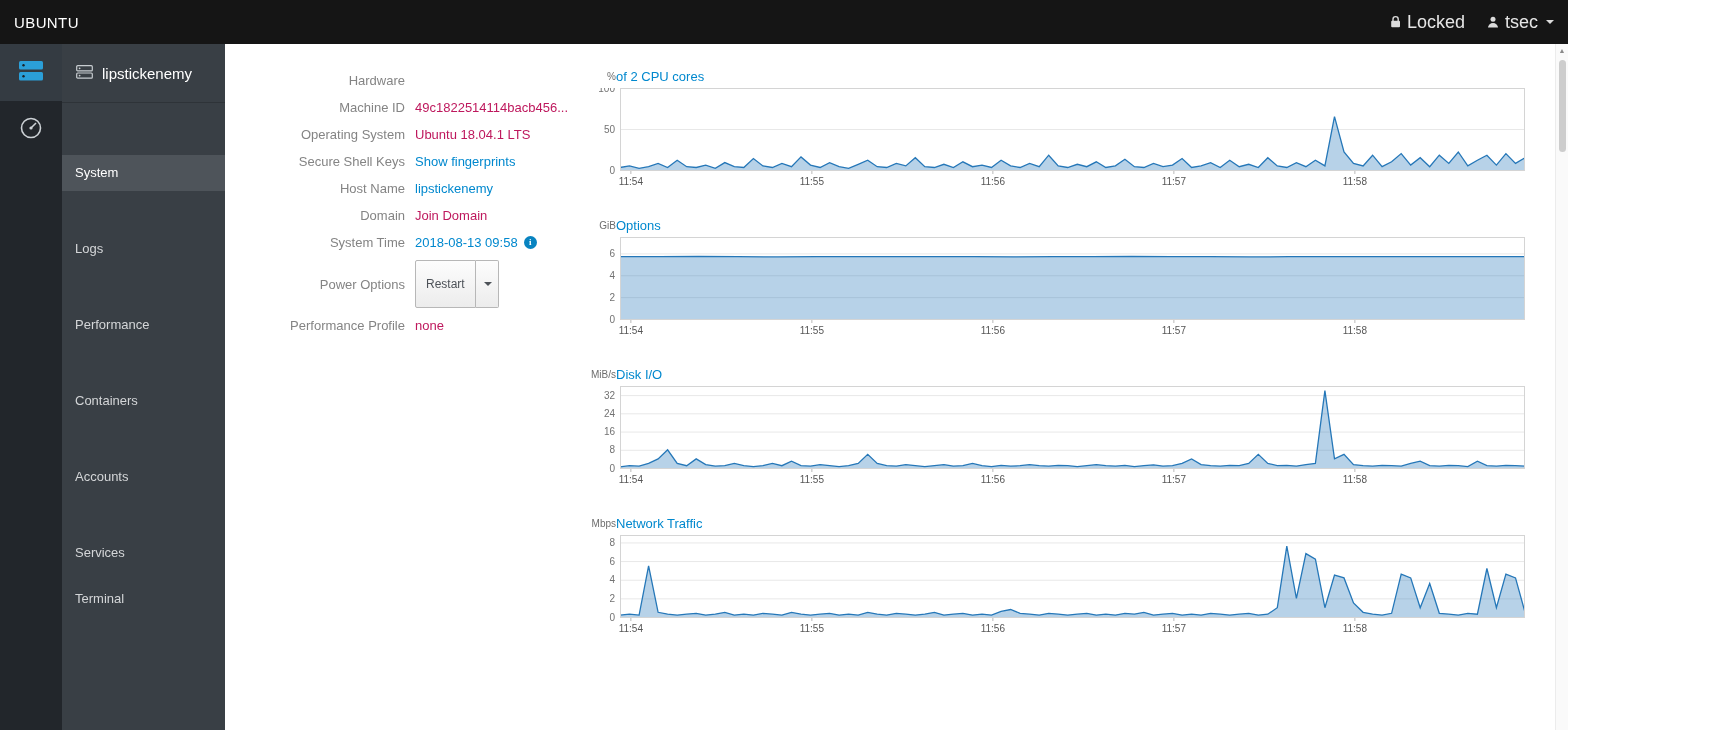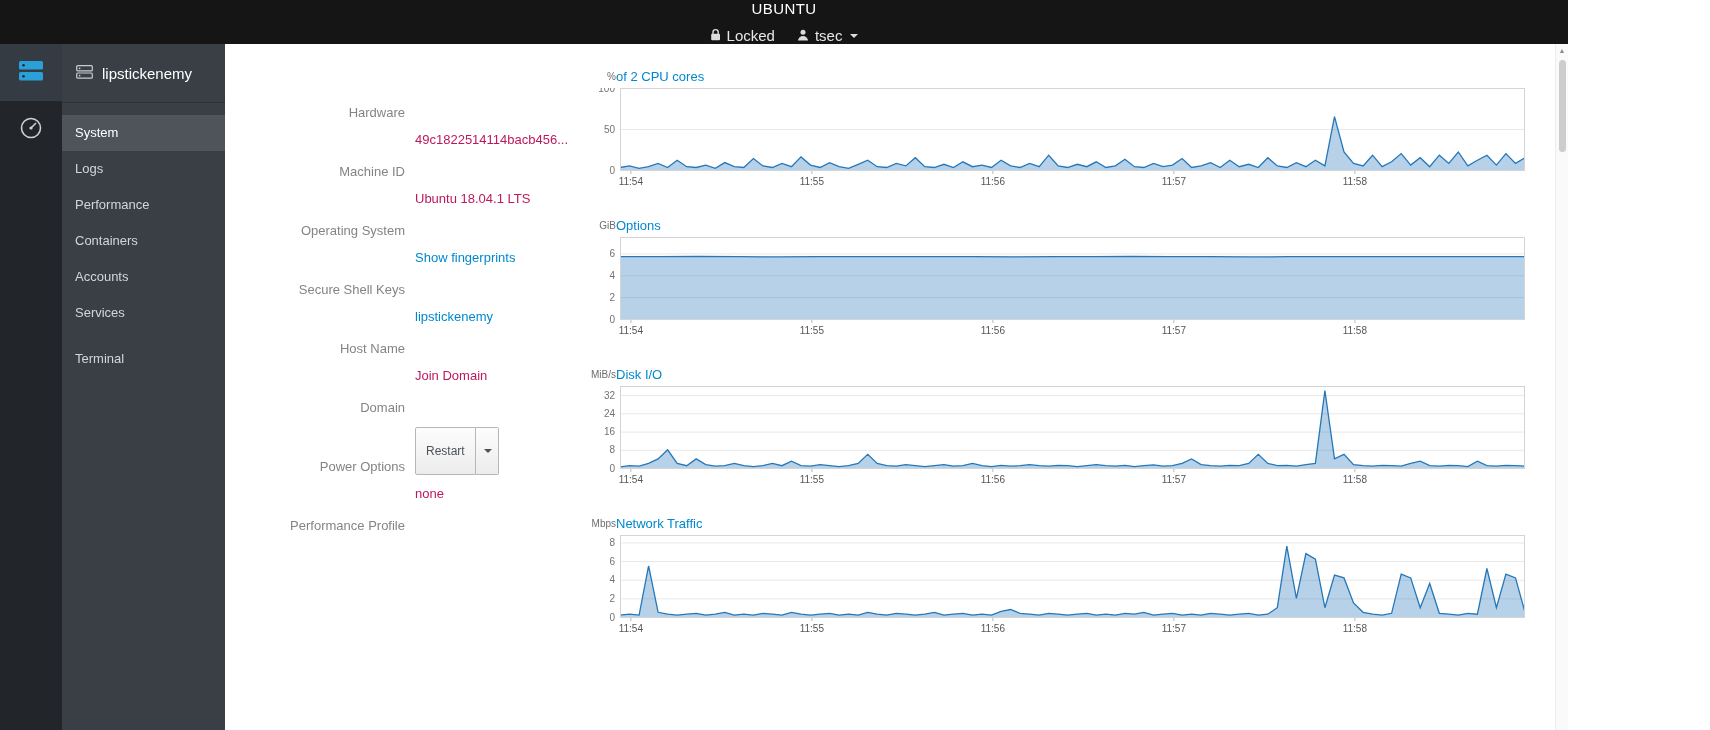--- a/index.html
+++ b/index.html
@@ -1,45 +1,45 @@
 <!DOCTYPE html>
 <html><head>
 <meta charset="utf-8">
 <style>
   html,body{margin:0;padding:0;background:#fff;}
   body{width:1710px;height:730px;overflow:hidden;font-family:"Liberation Sans",sans-serif;-webkit-font-smoothing:antialiased;}
   .app{position:relative;width:1568px;height:730px;background:#fff;}
 
   
-  .topbar{position:absolute;top:0;left:0;width:1568px;height:44px;background:#151515;display:flex;align-items:center;justify-content:space-between;padding:0 14px;box-sizing:border-box;flex-direction:column;}
+  .topbar{position:absolute;top:0;left:0;width:1568px;height:44px;background:#151515;display:flex;align-items:center;justify-content:space-between;padding:0 14px;box-sizing:border-box;}
   .brand{color:#fff;font-size:15px;letter-spacing:.4px;}
-  .tb-right{display:flex;align-items:center;color:#e6e6e6;font-size:15px;}
+  .tb-right{display:flex;align-items:center;color:#e6e6e6;font-size:18px;}
   .tb-group{display:flex;align-items:center;gap:6px;cursor:pointer;}
   .tb-group + .tb-group{margin-left:22px;}
   .caret{display:inline-block;width:0;height:0;border-left:4px solid transparent;border-right:4px solid transparent;border-top:4px solid #dcdcdc;margin-left:2px;}
 
   
   .sidebar{position:absolute;top:44px;left:0;bottom:0;width:225px;display:flex;}
   .icon-strip{width:62px;background:#22262b;}
   .icon-tile{height:57px;display:flex;align-items:center;justify-content:center;cursor:pointer;}
   .icon-tile.active{background:#343b42;}
   .nav-col{flex:1;background:#393f45;display:flex;flex-direction:column;}
   .host-head{height:58px;display:flex;align-items:center;gap:9px;padding-left:14px;color:#fff;font-size:15px;border-bottom:1px solid #2e3338;cursor:pointer;}
   .nav-list{padding-top:12px;}
-  .nav-item{height:36px;line-height:36px;padding-left:13px;font-size:13px;color:#d4d6d8;cursor:pointer;}
+  .nav-item{height:36px;line-height:36px;padding-left:13px;font-size:13px;color:#d4d6d8;cursor:pointer;margin-top:40px;}
   .nav-item.active{background:#4e545a;color:#fff;}
   .nav-item.terminal{margin-top:10px;}
 
   
   .main{position:absolute;top:44px;left:225px;width:1331px;bottom:0;background:#fff;}
 
   
   .details{position:absolute;left:0;top:27px;width:360px;font-size:13px;}
   .drow{display:flex;margin-bottom:8px;line-height:19px;}
-  .dlabel{width:180px;text-align:right;color:#848484;padding-right:10px;flex:none;margin-top:32px;}
+  .dlabel{width:180px;text-align:right;color:#848484;padding-right:10px;flex:none;}
   .dvalue{color:#be185d;max-width:150px;}
   .dlink{color:#0088ce;text-decoration:none;cursor:pointer;display:inline-block;max-width:150px;}
   .inforow{display:flex;align-items:center;gap:6px;}
   .info-icon{display:inline-block;width:13px;height:13px;border-radius:50%;background:#0883c0;color:#fff;font-size:9px;font-weight:bold;text-align:center;line-height:13px;font-family:"Liberation Serif",serif;cursor:pointer;}
   .btn-group{display:inline-flex;}
   .btn{background:linear-gradient(#fdfdfd,#ececec);border:1px solid #b7b7b7;color:#4d5258;font-size:12px;padding:16px 10px;border-radius:2px 0 0 2px;cursor:pointer;font-family:"Liberation Sans",sans-serif;}
   .btn-caret{background:linear-gradient(#fdfdfd,#ececec);border:1px solid #b7b7b7;border-left:none;width:22px;border-radius:0 2px 2px 0;display:flex;align-items:center;justify-content:center;cursor:pointer;}
   .btn-caret .caret{border-top-color:#4d5258;}
   .power-row{align-items:center;}
 
@@ -151,20 +151,27 @@
         <span class="dlabel">Secure Shell Keys</span>
         <a class="dlink">Show fingerprints</a>
       </div>
       <div class="drow">
         <span class="dlabel">Host Name</span>
         <a class="dlink">lipstickenemy</a>
       </div>
       <div class="drow">
         <span class="dlabel">Domain</span>
         <span class="dvalue">Join Domain</span>
+      </div>
+      <div class="drow">
+        <span class="dlabel">System Time</span>
+        <span class="inforow">
+          <a class="dlink">2018-08-13 09:58</a>
+          <span class="info-icon">i</span>
+        </span>
       </div>
       <div class="drow power-row">
         <span class="dlabel">Power Options</span>
         <span class="btn-group">
           <button class="btn">Restart</button>
           <span class="btn-caret">
               <span class="caret"></span>
             </span>
         </span>
       </div>

